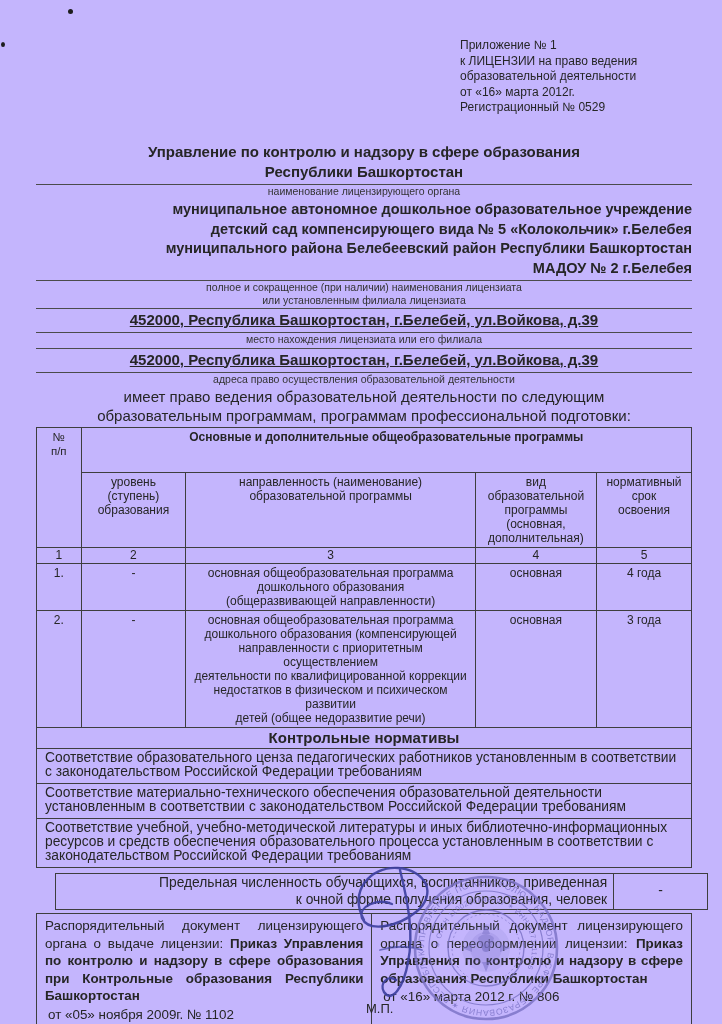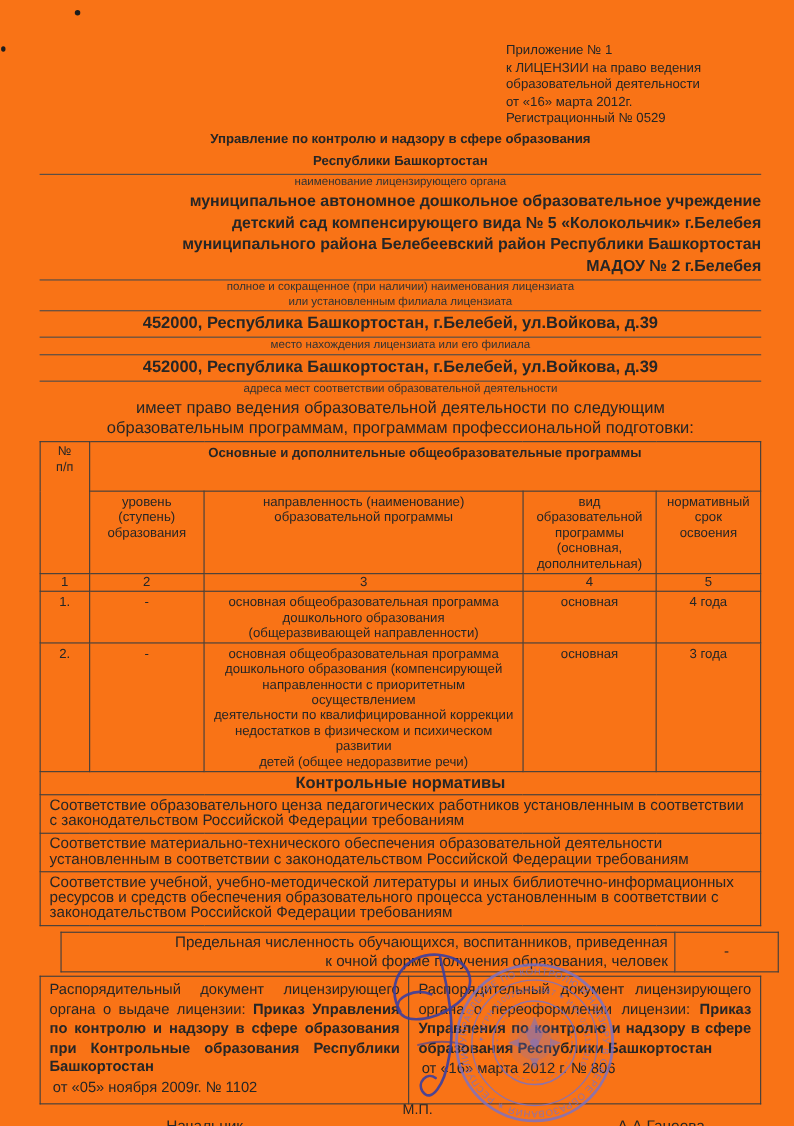--- a/index.html
+++ b/index.html
@@ -1,29 +1,29 @@
 <!DOCTYPE html>
 <html lang="ru"><head>
 <meta charset="utf-8">
 <style>
   html,body{margin:0;padding:0;background:#e9e9e9;}
   .page{
     position:relative;width:722px;height:1024px;margin:0 auto;
-    background:#f97316;overflow:hidden;color:#262626;
+    background:#c4b5fd;overflow:hidden;color:#262626;
     font-family:"Liberation Sans","DejaVu Sans",sans-serif;
   }
   .content{padding:30px 30px 0 36px;}
   
   .appendix{width:232px;margin-left:auto;font-size:12px;line-height:15.5px;margin-top:8px;}
   
-  .h-main{font-weight:bold;font-size:12px;line-height:20px;text-align:center;margin-top:0;}
+  .h-main{font-weight:bold;font-size:15px;line-height:20px;text-align:center;margin-top:26px;}
   .rule{border-top:1px solid #4b4b4b;height:0;margin:2px 0 0 0;}
   .cap{font-size:10.5px;line-height:12.5px;text-align:center;color:#333;}
   .h-org{font-weight:bold;font-size:14.5px;line-height:19.5px;text-align:right;}
-  .h-val{font-weight:bold;font-size:15px;line-height:19px;text-align:center;padding:1px 0;}
+  .h-val{font-weight:bold;font-size:15px;line-height:19px;text-align:center;padding:1px 0;text-decoration:underline;}
   .h-state{font-weight:normal;font-size:15px;line-height:19px;text-align:center;}
   .pre{white-space:pre-line;}
   
   table{border-collapse:collapse;width:100%;table-layout:fixed;}
   td{border:1px solid #3e3e3e;vertical-align:top;}
   .t-programs{margin-top:2px;font-size:12px;}
   .t-programs td{padding:2px 4px;text-align:center;line-height:14px;}
   .th-group{font-weight:bold;height:40px;}
   .th-no{font-size:11.5px;}
   .nums td{line-height:13px;padding:1px 2px;}
@@ -90,21 +90,21 @@
     <div class="cap">или установленным филиала лицензиата</div>
 
     <div class="rule"></div>
     <div class="h-val">452000, Республика Башкортостан, г.Белебей, ул.Войкова, д.39</div>
     <div class="rule"></div>
     <div class="cap">место нахождения лицензиата или его филиала</div>
 
     <div class="rule"></div>
     <div class="h-val">452000, Республика Башкортостан, г.Белебей, ул.Войкова, д.39</div>
     <div class="rule"></div>
-    <div class="cap">адреса мест соответствии образовательной деятельности</div>
+    <div class="cap">адреса право осуществления образовательной деятельности</div>
 
     <div class="h-state" style="margin-top:2px;">
       <div>имеет право ведения образовательной деятельности по следующим</div>
       <div>образовательным программам, программам профессиональной подготовки:</div>
     </div>
 
     <table class="t-programs">
       <colgroup>
         <col style="width:6.8%">
           <col style="width:16%">

